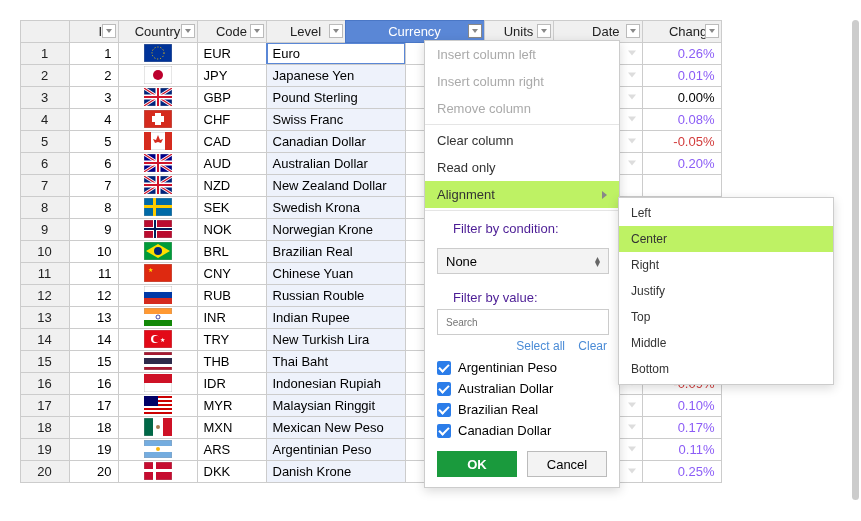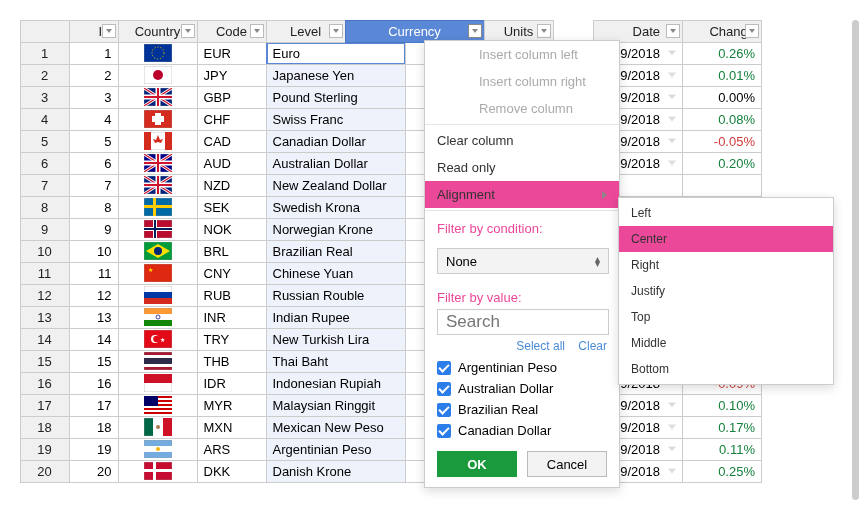--- a/index.html
+++ b/index.html
@@ -41,25 +41,25 @@
     border-color: #4a77c6;
   }
   .corner { width: 50px; }
   .rowhdr { width: 50px; justify-content: center; }
   .c-id { width: 50px; justify-content: flex-end; }
   .c-country { width: 80px; justify-content: center; }
   .c-code { width: 70px; }
   .c-currency { width: 140px; }
   .c-level { width: 80px; }
   .c-units { width: 70px; }
-  .c-date { width: 90px; justify-content: flex-end; padding-right:22px; position:relative;margin-left:40px;}
+  .c-date { width: 90px; justify-content: flex-end; padding-right:22px; position:relative;}
   .c-change { width: 80px; justify-content: flex-end; }
   .sel-col { background: #eef2fb; }
   .sel-active { outline: 2px solid #5a87d6; outline-offset:-2px; background:#fff;}
-  .pos { color: #15803d; }
+  .pos { color: #8b5cf6; }
   .neg { color: #d23b3b; }
   .zero { color: #000; }
   .filter-btn {
     position:absolute;
     right:2px;top:50%;transform:translateY(-50%);
     width:14px;height:14px;
     border:1px solid #bbb;
     background:#fff;
     display:flex;align-items:center;justify-content:center;
   }
@@ -90,40 +90,40 @@
     border: 1px solid #ccc;
     box-shadow: 0 3px 10px rgba(0,0,0,0.15);
     font-size: 13px;
     padding-bottom: 10px;
   }
   .menu-item {
     padding: 6px 12px;
     color: #333;
     display:flex;align-items:center;justify-content:space-between;
   }
-  .menu-item.disabled { color: #aaa; margin-left: 42px; }
-  .menu-item.hover { background: #ec4899; gap: 47px; }
+  .menu-item.disabled { color: #aaa; }
+  .menu-item.hover { background: #bef264; gap: 47px; }
   .menu-sep { height:1px;background:#e5e5e5;margin:2px 0;}
   .submenu-arrow{
     width:0;height:0;
     border-top:4px solid transparent;border-bottom:4px solid transparent;
     border-left:5px solid #888;
   }
-  .menu-label{padding:8px 12px 4px;color:#ec4899;}
+  .menu-label{padding:8px 28px 4px;color:#4c1d95;}
   .menu-select{
     margin:8px 12px;width:172px;height:26px;
     border:1px solid #ccc;background:#f3f3f3;
     display:flex;align-items:center;justify-content:space-between;
     padding:0 8px;
   }
   .sel-arrows{font-size:10px;line-height:5px;color:#666;}
   .menu-input{
     margin:0 12px;width:172px;height:26px;
     border:1px solid #ccc;background:#fff;
-    padding:0 8px;font-size:17px;
+    padding:0 8px;font-size:10px;
   }
   .links{padding:4px 12px 4px;text-align:right;color:#4a8bd6;font-size:12px;}
   .links span{margin-left:10px;cursor:pointer;}
   .checklist{margin:0 12px;max-height:100px;overflow:hidden;position:relative;}
   .check-item{display:flex;align-items:center;padding:3px 0;gap:7px;}
   .check-box{width:14px;height:14px;background:#2b7de9;border-radius:2px;position:relative;}
   .check-box::after{content:"";position:absolute;left:4px;top:1px;width:4px;height:8px;border:solid #fff;border-width:0 2px 2px 0;transform:rotate(45deg);}
   .menu-buttons{display:flex;gap:10px;justify-content:center;padding:10px 12px 0;}
   .btn{flex:0 0 80px;height:26px;border:1px solid #bbb;background:#f3f3f3;display:flex;align-items:center;justify-content:center;font-size:13px;}
   .btn.ok{background:#1a9a3d;border-color:#1a9a3d;color:#fff;font-weight:600;}

